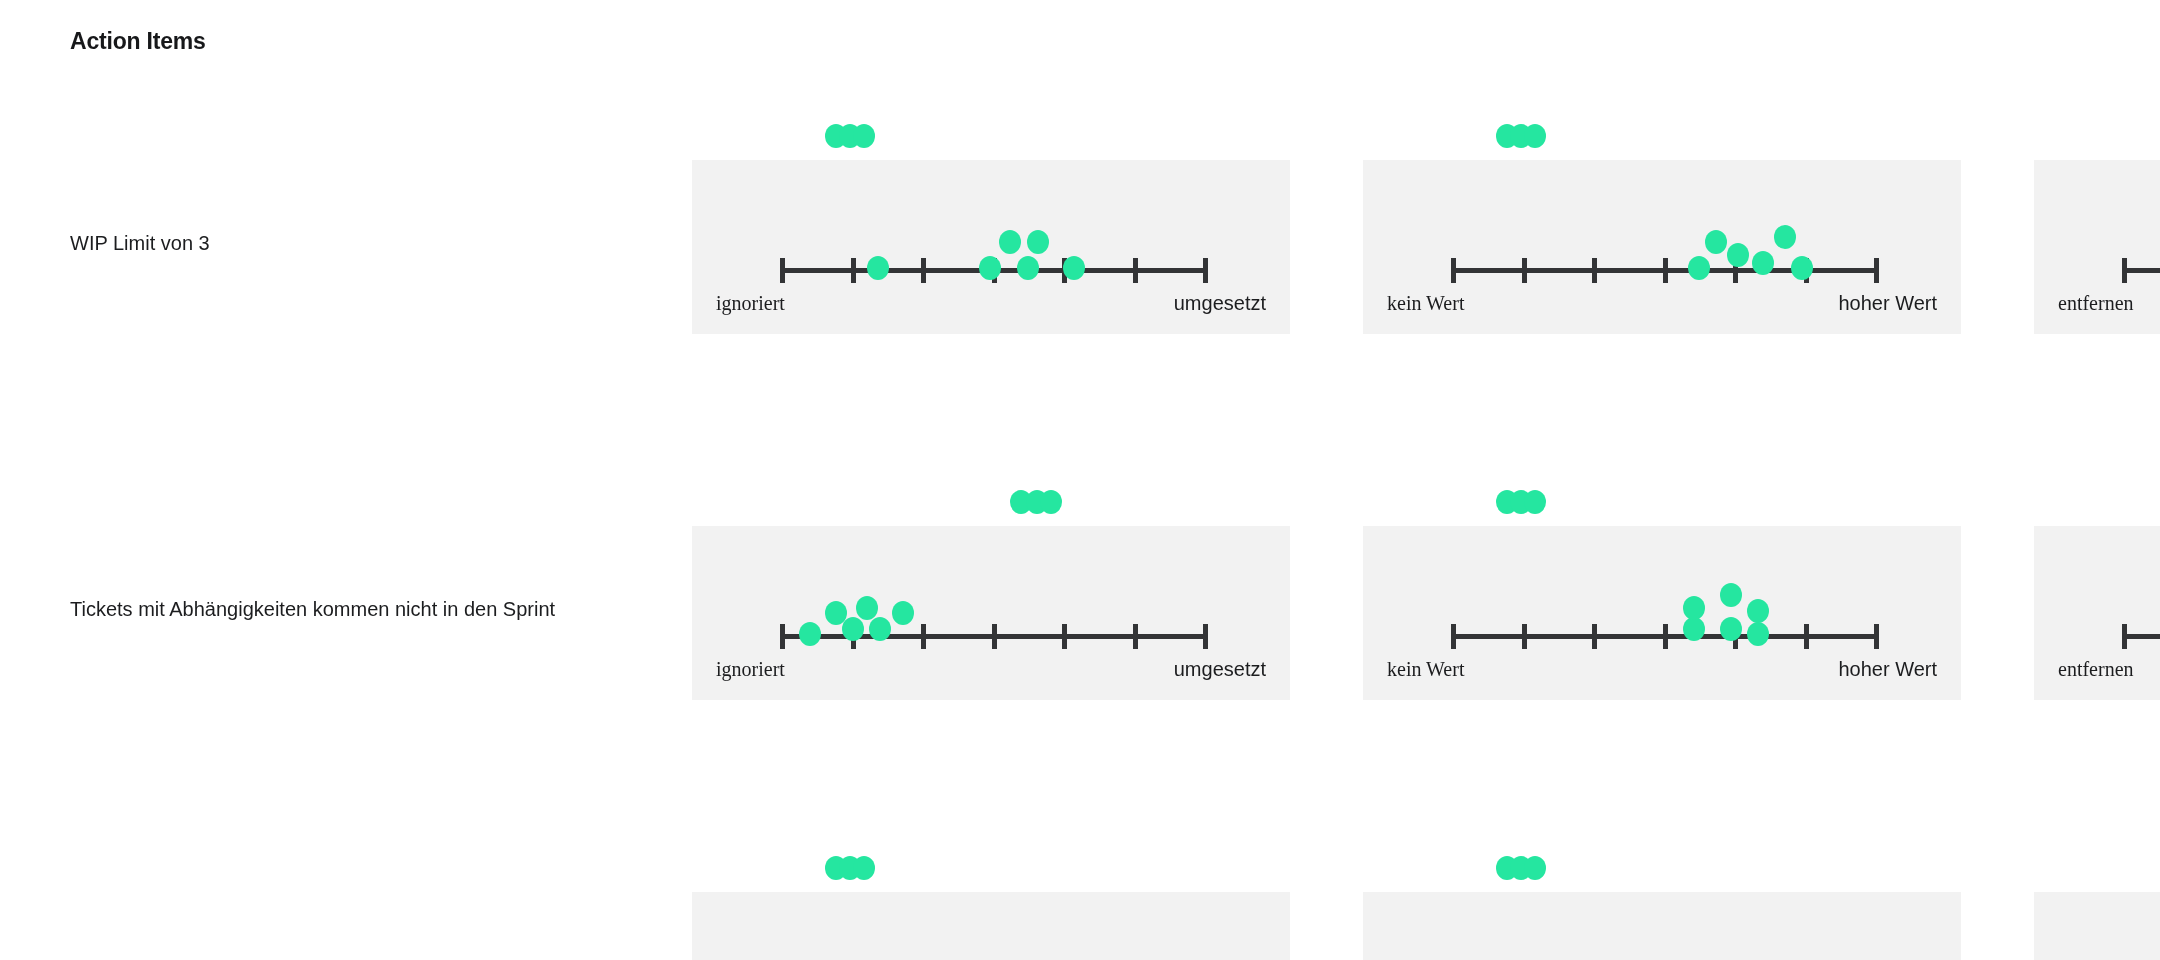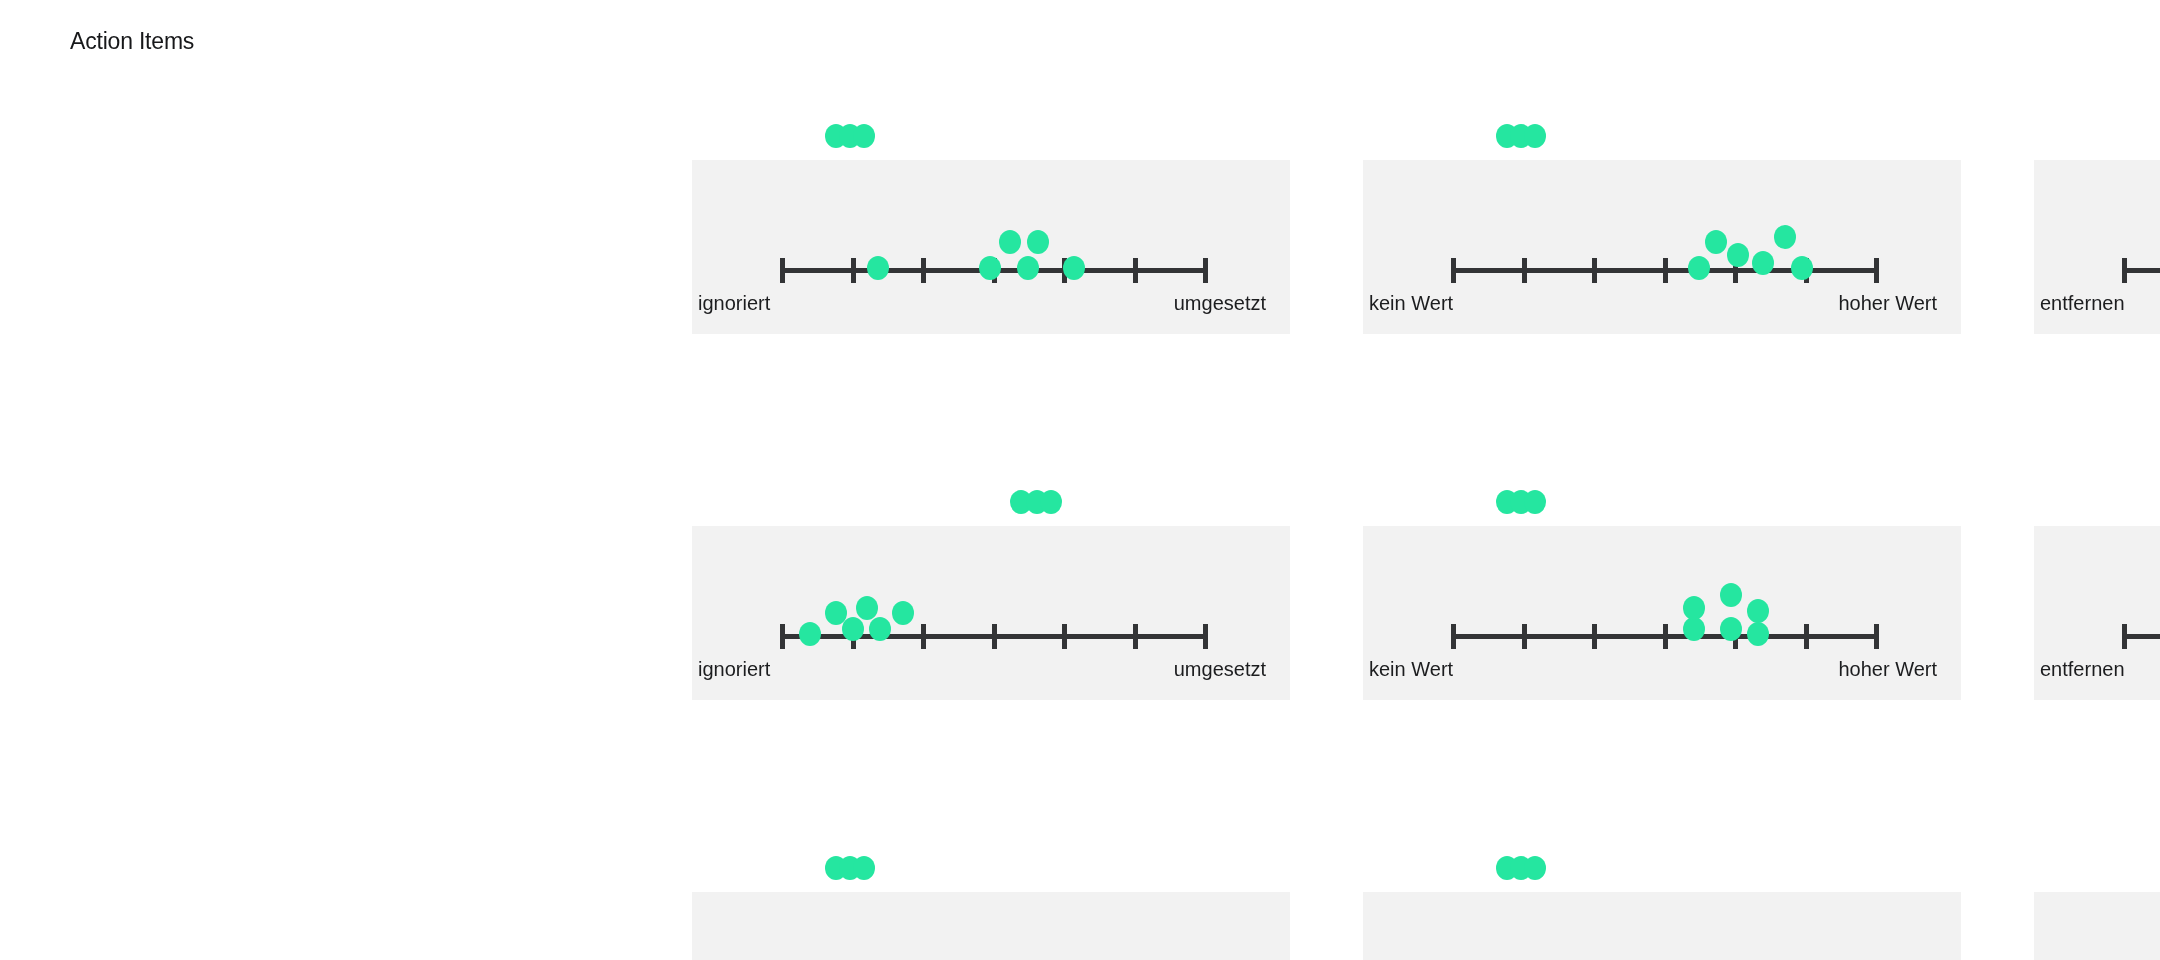--- a/index.html
+++ b/index.html
@@ -18,21 +18,21 @@
     height: 960px;
     background: #ffffff;
   }
 
   
   .page-title {
     position: absolute;
     left: 70px;
     top: 28px;
     font-size: 23px;
-    font-weight: 400;
+    font-weight: 700;
     letter-spacing: -0.2px;
     color: #17181a;
     white-space: nowrap;
   }
 
   
   .rows {
     position: absolute;
     left: 0;
     top: 60px;
@@ -116,21 +116,21 @@
     background: #333436;
   }
 
   .endlabel {
     position: absolute;
     top: 132px;
     font-size: 20px;
     color: #1c1d1f;
     white-space: nowrap;
   }
-  .endlabel.left  { left: 6px; }
+  .endlabel.left  { left: 24px; font-family: Liberation Serif, serif; }
   .endlabel.right { right: 24px; }
 
   .dot {
     position: absolute;
     width: 22px;
     height: 24px;
     border-radius: 50%;
     background: #25e6a0;
   }
 
@@ -139,20 +139,21 @@
 </style>
 </head>
 <body>
 
 <div id="page">
 
   <div class="page-title">Action Items</div>
 
   <div class="rows">
       <div class="row">
+        <div class="row-label">WIP Limit von 3</div>
         <div class="cells">
           <div class="cell c0">
             <div class="top-dots">
               <div class="dot" style="left: 132.64px; top: 14px; background: rgb(37, 230, 160);"></div>
               <div class="dot" style="left: 146.907px; top: 14px; background: rgb(37, 230, 160);"></div>
               <div class="dot" style="left: 161.173px; top: 14px; background: rgb(37, 230, 160);"></div>
             </div>
             <div class="panel" style="background: rgb(242, 242, 242);">
               <div class="plot">
                 <div class="axis" style="background: rgb(51, 52, 54);">
@@ -210,20 +211,21 @@
                 <div class="axis" style="background: rgb(51, 52, 54);">
                   <div class="tick" style="left: 0px; background: rgb(51, 52, 54);"></div>
                 </div>
                 <div class="endlabel left" style="color: rgb(28, 29, 31);">entfernen</div>
               </div>
             </div>
           </div>
         </div>
       </div>
       <div class="row">
+        <div class="row-label">Tickets mit Abhängigkeiten kommen nicht in den Sprint</div>
         <div class="cells">
           <div class="cell c0">
             <div class="top-dots">
               <div class="dot" style="left: 318.107px; top: 14px; background: rgb(37, 230, 160);"></div>
               <div class="dot" style="left: 333.8px; top: 14px; background: rgb(37, 230, 160);"></div>
               <div class="dot" style="left: 348.067px; top: 14px; background: rgb(37, 230, 160);"></div>
             </div>
             <div class="panel" style="background: rgb(242, 242, 242);">
               <div class="plot">
                 <div class="axis" style="background: rgb(51, 52, 54);">

